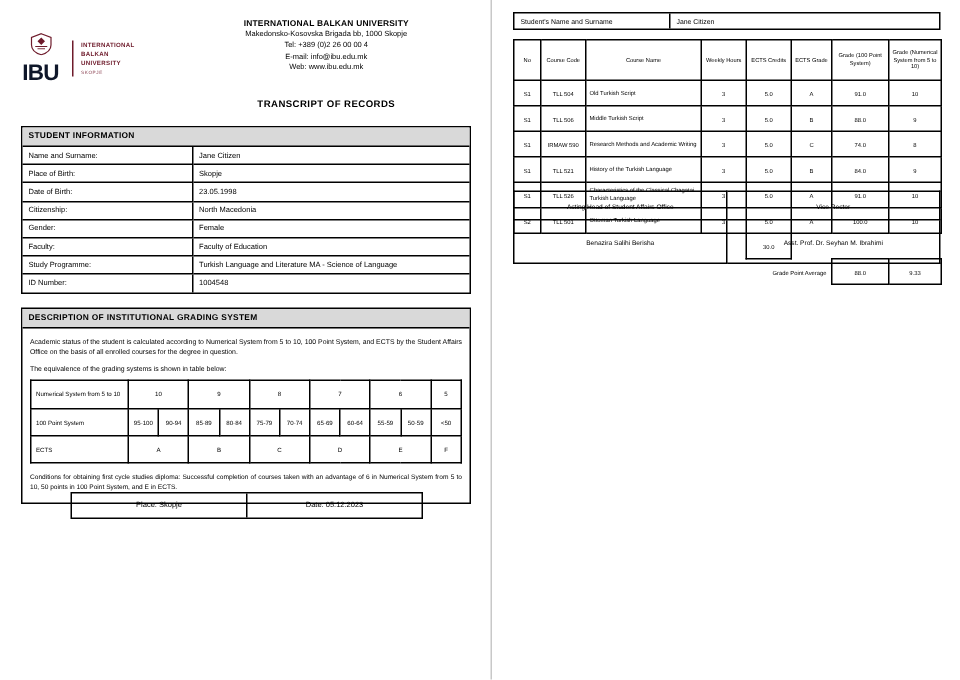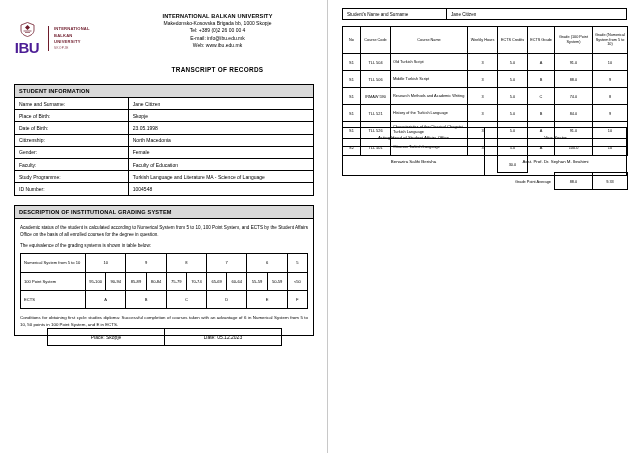--- a/index.html
+++ b/index.html
@@ -68,21 +68,21 @@
   .logo-crest {
     width: 17px;
     height: 15px;
     margin: 0 auto 2px auto;
   }
   .logo-ibu {
     font-size: 15px;
     font-weight: bold;
     letter-spacing: -0.5px;
     line-height: 1;
-    color: #4c1d95;
+    color: #0f172a;
   }
   .logo-text {
     margin-left: 6px;
     border-left: 1px solid #6e1b2b;
     padding-left: 5px;
     color: #6e1b2b;
     font-size: 4.1px;
     font-weight: bold;
     line-height: 1.5;
     letter-spacing: 0.2px;

